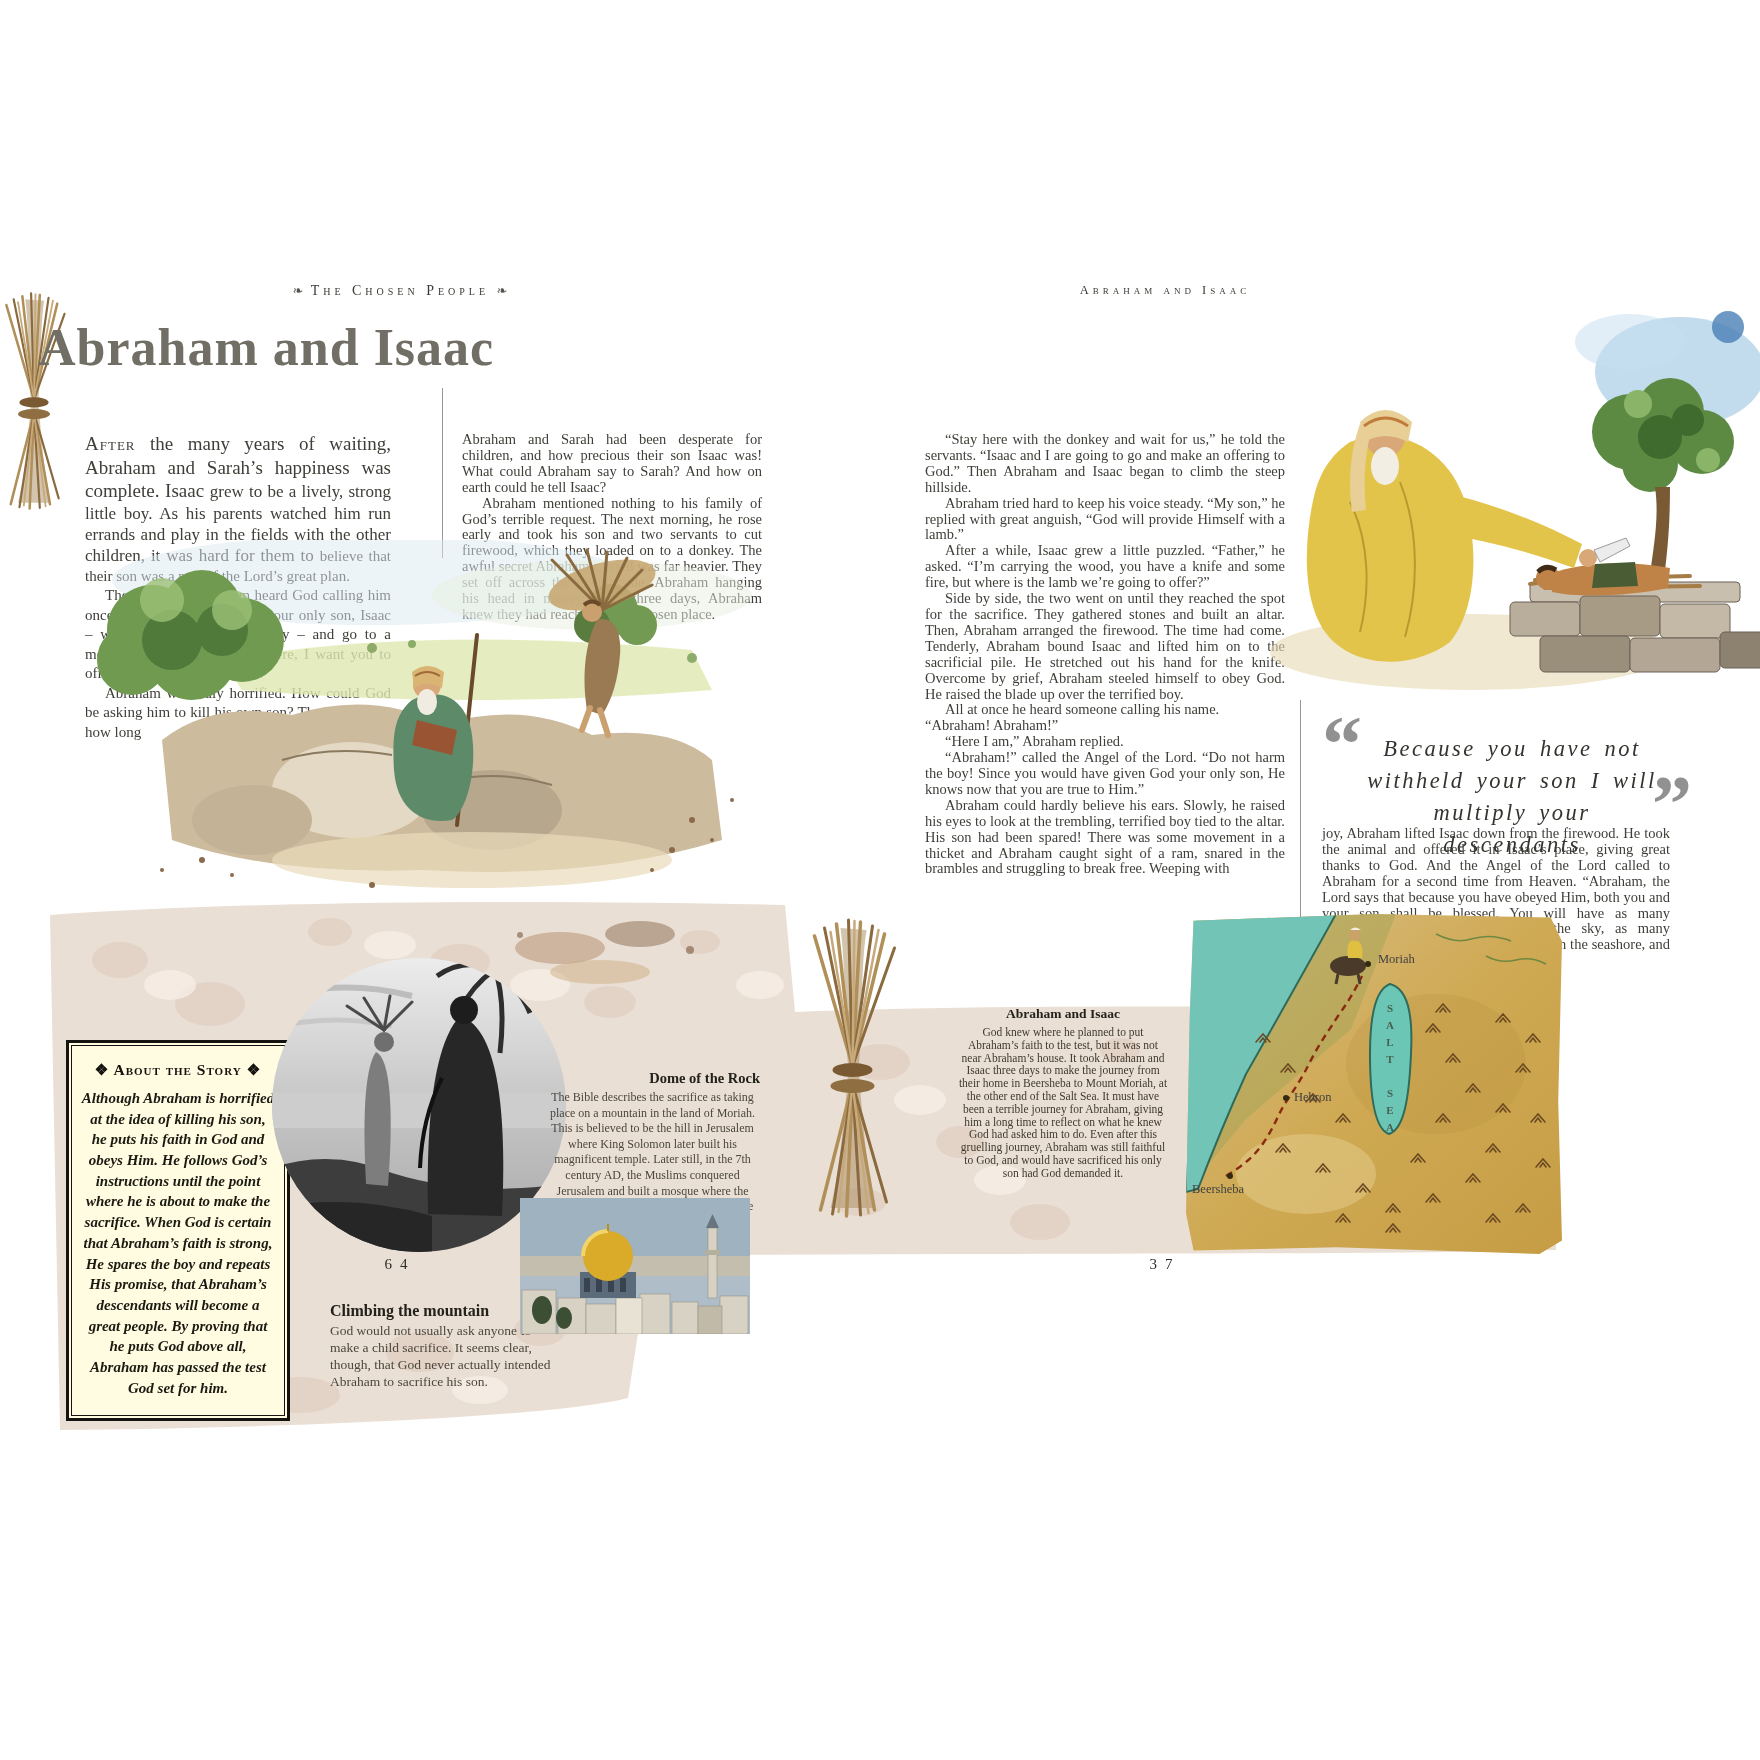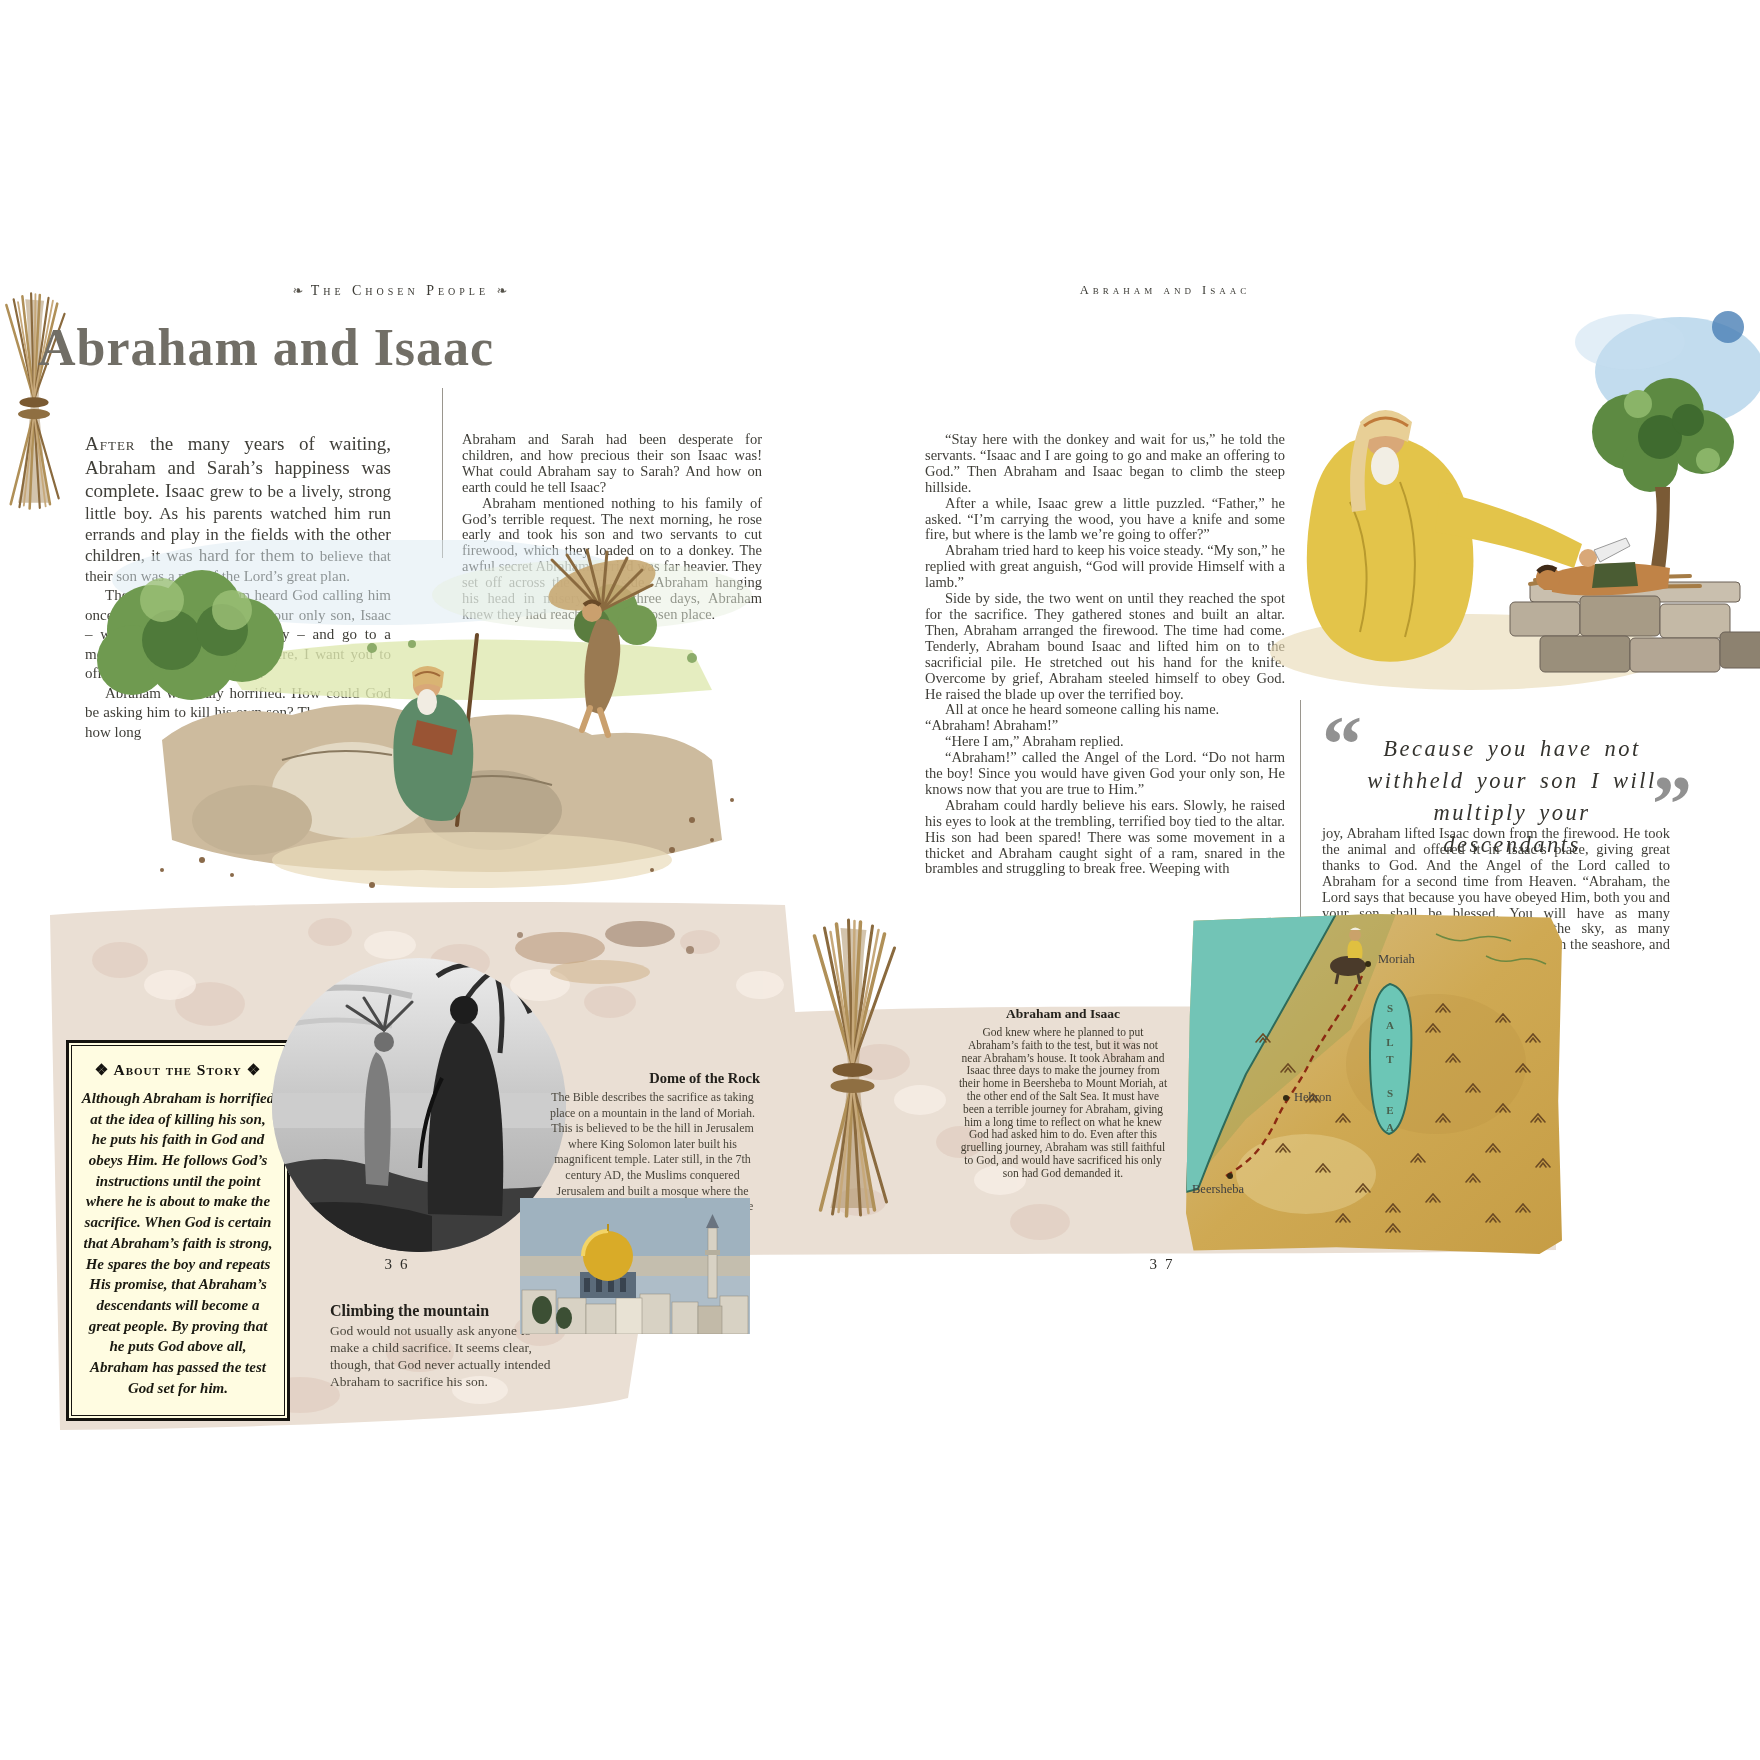--- a/index.html
+++ b/index.html
@@ -178,22 +178,22 @@
         <circle cx="130" cy="320" r="3"></circle>
         <circle cx="160" cy="335" r="2"></circle>
       <circle cx="90" cy="330" r="2"></circle>
         <circle cx="580" cy="330" r="2"></circle>
         <circle cx="300" cy="345" r="3"></circle>
     </g>
   </svg>
 
   <div class="abs bodycol" style="left:925px;top:432px;width:360px;">
     <p class="ind">“Stay here with the donkey and wait for us,” he told the servants. “Isaac and I are going to go and make an offering to God.” Then Abraham and Isaac began to climb the steep hillside.</p>
+    <p class="ind">Abraham tried hard to keep his voice steady. “My son,” he replied with great anguish, “God will provide Himself with a lamb.”</p>
     <p class="ind">After a while, Isaac grew a little puzzled. “Father,” he asked. “I’m carrying the wood, you have a knife and some fire, but where is the lamb we’re going to offer?”</p>
-    <p class="ind">Abraham tried hard to keep his voice steady. “My son,” he replied with great anguish, “God will provide Himself with a lamb.”</p>
     <p class="ind">Side by side, the two went on until they reached the spot for the sacrifice. They gathered stones and built an altar. Then, Abraham arranged the firewood. The time had come. Tenderly, Abraham bound Isaac and lifted him on to the sacrificial pile. He stretched out his hand for the knife. Overcome by grief, Abraham steeled himself to obey God. He raised the blade up over the terrified boy.</p>
     <p class="ind">All at once he heard someone calling his name.</p>
     <p>“Abraham! Abraham!”</p>
     <p class="ind">“Here I am,” Abraham replied.</p>
     <p class="ind">“Abraham!” called the Angel of the Lord. “Do not harm the boy! Since you would have given God your only son, He knows now that you are true to Him.”</p>
     <p class="ind">Abraham could hardly believe his ears. Slowly, he raised his eyes to look at the trembling, terrified boy tied to the altar. His son had been spared! There was some movement in a thicket and Abraham caught sight of a ram, snared in the brambles and struggling to break free. Weeping with</p>
   </div>
 
   <svg class="abs" style="left:1270px;top:292px;" width="490" height="400" viewBox="0 0 490 400">
     <ellipse cx="410" cy="80" rx="85" ry="55" fill="#8fc0e0" opacity="0.55"></ellipse>
@@ -420,21 +420,21 @@
       <circle cx="100" cy="184" r="3" fill="#332a12"></circle>
       <circle cx="44" cy="262" r="3" fill="#332a12"></circle>
       <circle cx="182" cy="50" r="3" fill="#332a12"></circle>
     </svg>
     <span class="maplabel" style="left:192px;top:38px;">Moriah</span>
     <span class="maplabel" style="left:108px;top:176px;">Hebron</span>
     <span class="maplabel" style="left:6px;top:268px;">Beersheba</span>
     <span class="maplabel saltsea" style="left:198px;top:88px;">Salt Sea</span>
   </div>
 
-  <div class="abs pagenum" style="left:355px;top:1256px;width:90px;">36</div>
+  <div class="abs pagenum" style="left:355px;top:1256px;width:90px;">64</div>
   <div class="abs pagenum" style="left:1120px;top:1256px;width:90px;">37</div>
 
   <svg width="0" height="0" style="position:absolute;" aria-hidden="true">
     <defs>
       <symbol id="wheat" viewBox="0 0 100 300">
         <path d="M38,10 C44,60 42,120 46,150 C42,200 36,260 28,290 L72,290 C64,250 60,200 56,150 C60,110 58,50 64,12 Z" fill="#a8895c" opacity="0.5"></path>
         <g stroke="#b09058" stroke-width="3.5" stroke-linecap="round">
           <line x1="50" y1="148" x2="12" y2="18"></line>
             <line x1="50" y1="148" x2="34" y2="6"></line>
           <line x1="50" y1="148" x2="58" y2="4"></line>

